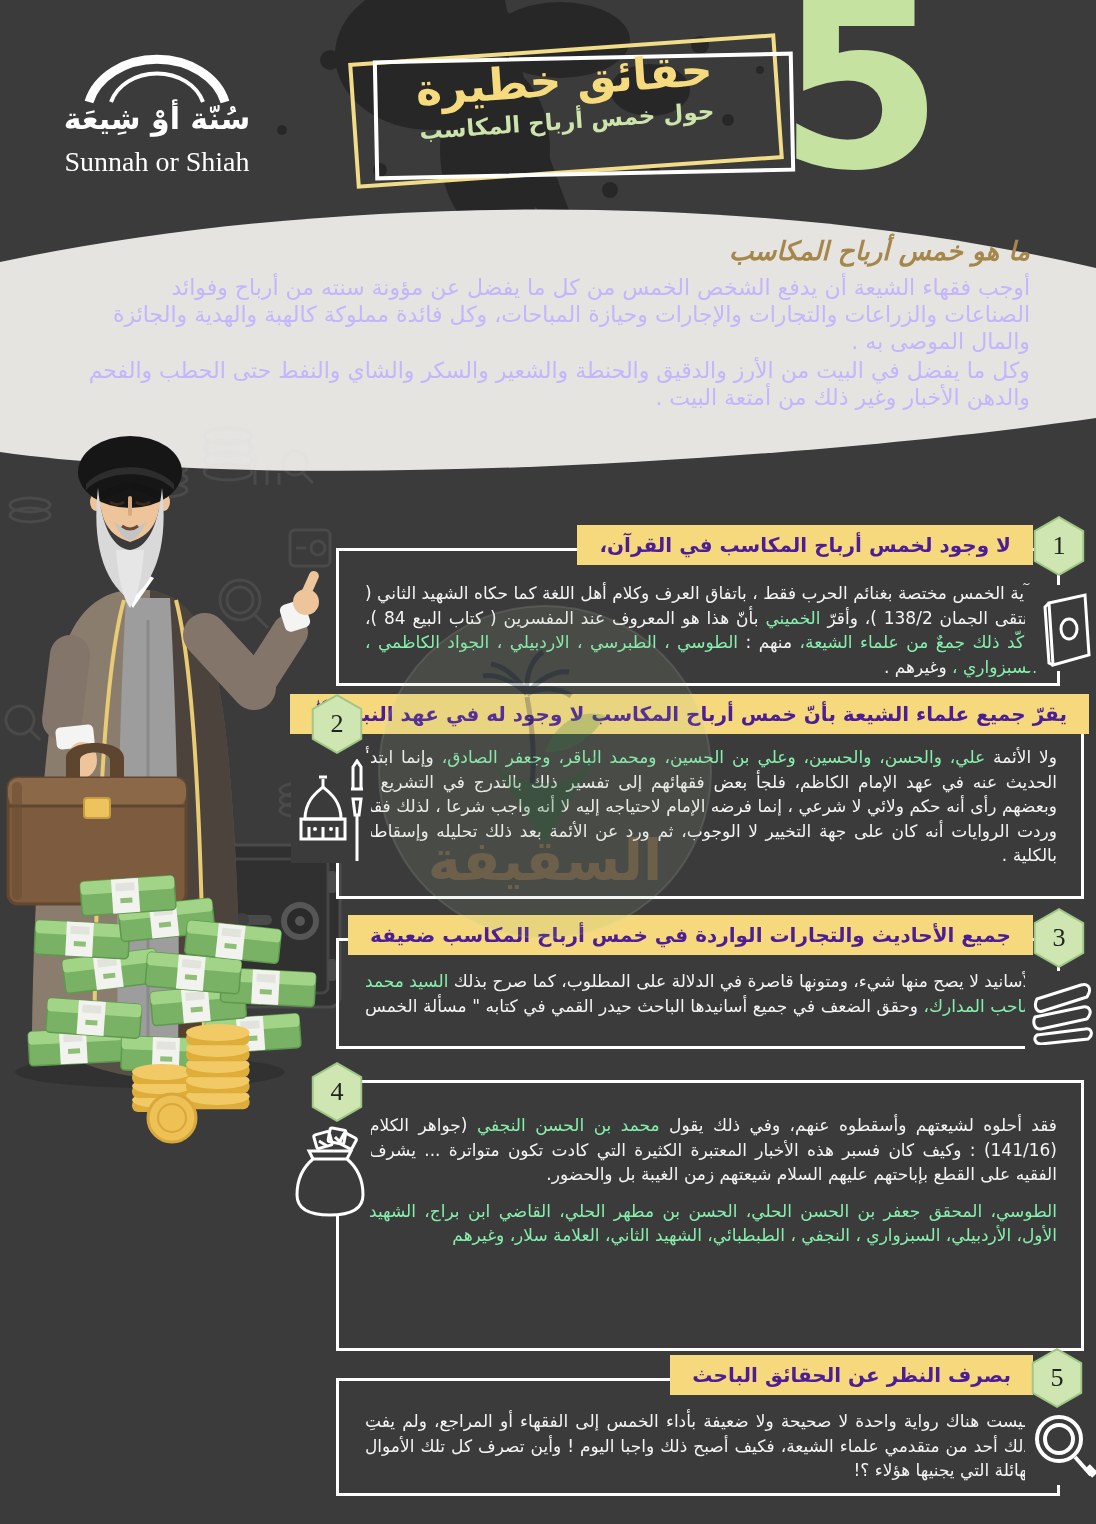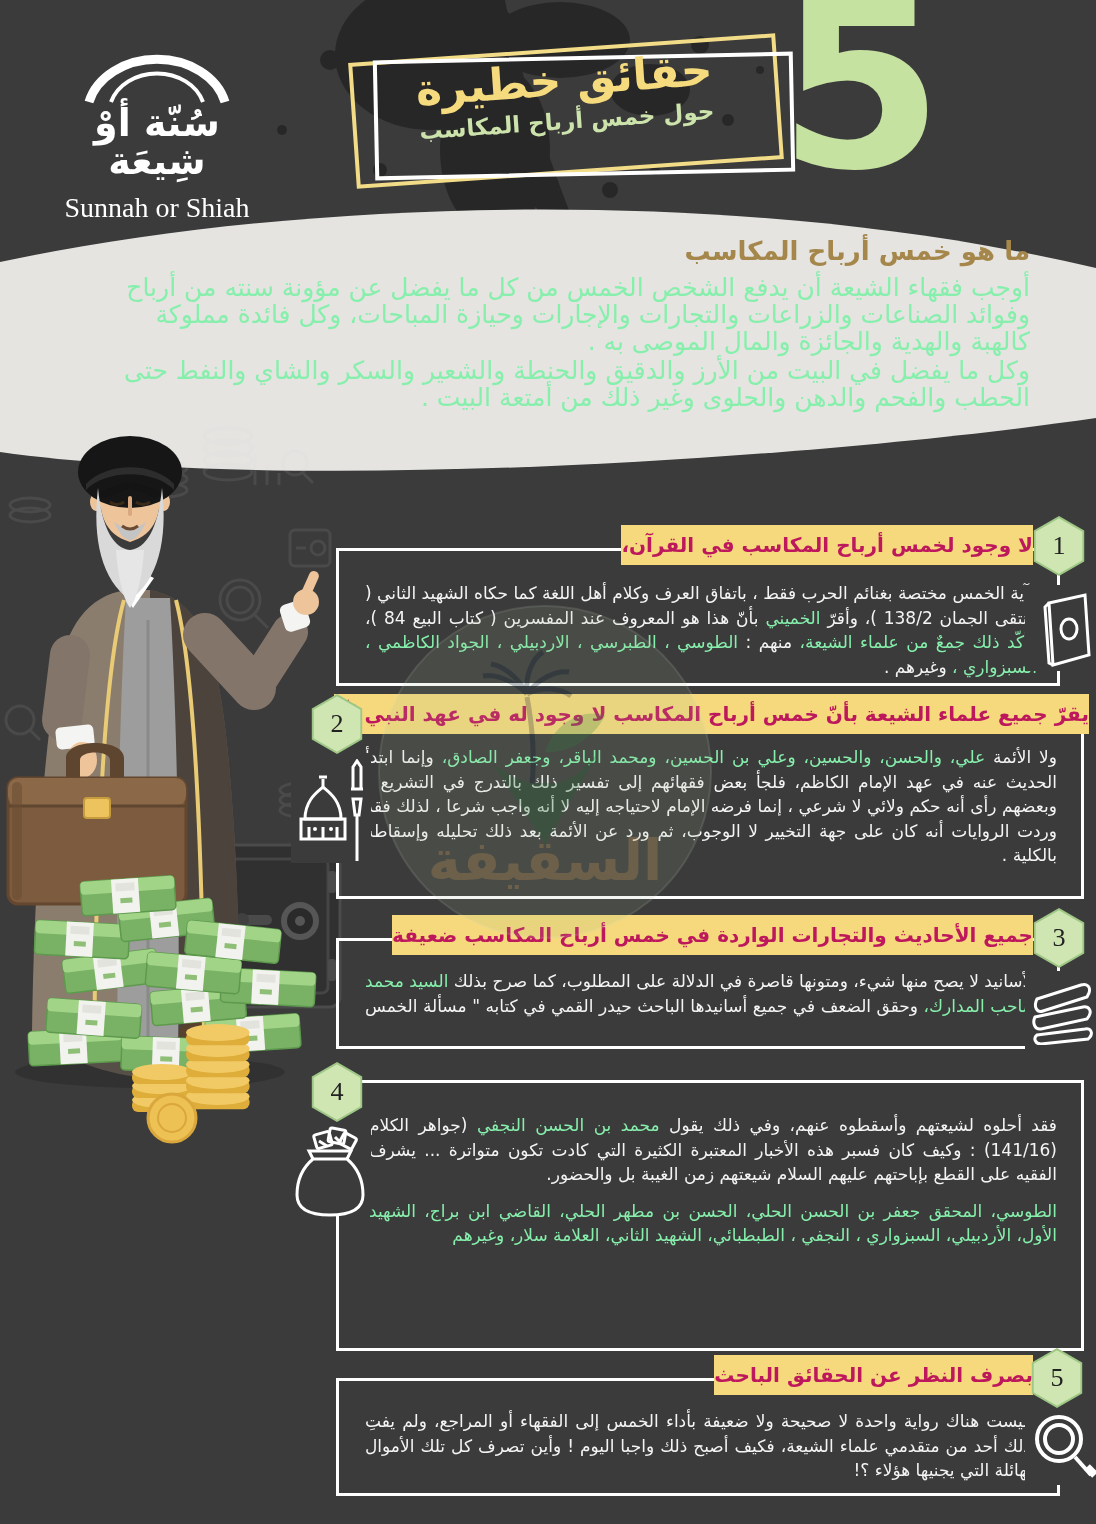--- a/index.html
+++ b/index.html
@@ -2,42 +2,42 @@
 <html lang="ar" dir="rtl"><head>
 <meta charset="utf-8">
 <style>
   html,body{margin:0;padding:0;background:#2a2a2a;}
   .page{position:relative;width:1096px;height:1524px;margin:0 auto;overflow:hidden;
         background:#3b3b3b;direction:rtl;font-family:"DejaVu Sans",sans-serif;}
   .abs{position:absolute;}
 
   
   .logo{left:62px;top:44px;width:190px;text-align:center;color:#fff;z-index:4;}
-  .logo-arabic{font-size:38px;font-weight:bold;line-height:1;margin-top:-6px;}
+  .logo-arabic{font-size:30px;font-weight:bold;line-height:1;margin-top:-6px;}
   .logo-english{font-family:"Liberation Serif",serif;font-size:28px;margin-top:12px;}
   .frame-yellow{left:352px;top:48px;width:420px;height:118px;border:4px solid #f2dc88;
         transform:rotate(-4deg);z-index:3;}
   .frame-white{left:374px;top:56px;width:412px;height:112px;border:4px solid #ffffff;
         transform:rotate(-1.2deg);z-index:3;}
   .title-block{left:365px;top:56px;width:400px;transform:rotate(-4deg);text-align:center;z-index:4;}
   .main-title{color:#f6db7e;font-size:44px;font-weight:bold;line-height:1.1;}
   .sub-title{color:#cde3ac;font-size:23px;font-weight:bold;margin-top:4px;}
   .big-number{left:778px;top:-34px;font-size:238px;line-height:1;font-weight:bold;
         color:#c6e2a0;z-index:4;font-family:"DejaVu Sans",sans-serif;}
 
   
   .intro-band{left:0;top:0;z-index:2;}
   .intro-text{left:80px;top:236px;width:950px;z-index:3;text-align:right;}
-  .intro-title{color:#a5874b;font-size:26px;font-weight:bold;margin-bottom:8px;}
-  .intro-text p{color:#86efac;font-size:25px;line-height:27px;margin:0 0 2px 8px;font-weight:500;}
+  .intro-title{color:#a5874b;font-size:26px;font-weight:bold;margin-bottom:8px;font-style:italic;}
+  .intro-text p{color:#c4b5fd;font-size:22px;line-height:27px;margin:0 0 2px 8px;font-weight:500;}
 
   
   .section{position:absolute;border:3px solid #ffffff;z-index:4;}
-  .band{position:absolute;background:#f5d97c;color:#be185d;font-weight:bold;font-size:20px;
-        padding:8px 0;white-space:nowrap;line-height:1.2;}
+  .band{position:absolute;background:#f5d97c;color:#4c1d95;font-weight:bold;font-size:20px;
+        padding:8px 22px;white-space:nowrap;line-height:1.2;}
   .hex{position:absolute;width:56px;height:62px;z-index:6;}
   .hex text{font-family:"Liberation Serif",serif;font-size:28px;fill:#222;}
   .s-icon{position:absolute;z-index:6;}
   .mask{position:absolute;background:#3b3b3b;z-index:5;}
   .body-text{color:#f4f4f4;font-size:17px;line-height:24.5px;text-align:justify;}
   .yl{color:#86efac;}
   .p-gap{height:12px;}
 
   #s1{left:336px;top:548px;width:718px;height:132px;}
   #s1 .band{top:-26px;right:24px;}
@@ -108,21 +108,21 @@
   <div class="abs frame-white"></div>
   <div class="abs title-block">
     <div class="main-title">حقائق خطيرة</div>
     <div class="sub-title">حول خمس أرباح المكاسب</div>
   </div>
   <div class="abs big-number">5</div>
 
   <div class="abs intro-text">
     <div class="intro-title">ما هو خمس أرباح المكاسب</div>
     <p>أوجب فقهاء الشيعة أن يدفع الشخص الخمس من كل ما يفضل عن مؤونة سنته من أرباح وفوائد الصناعات والزراعات والتجارات والإجارات وحيازة المباحات، وكل فائدة مملوكة كالهبة والهدية والجائزة والمال الموصى به .</p>
-    <p>وكل ما يفضل في البيت من الأرز والدقيق والحنطة والشعير والسكر والشاي والنفط حتى الحطب والفحم والدهن والحلوى وغير ذلك من أمتعة البيت .</p>
+    <p>وكل ما يفضل في البيت من الأرز والدقيق والحنطة والشعير والسكر والشاي والنفط حتى الحطب والفحم والدهن الأخبار وغير ذلك من أمتعة البيت .</p>
   </div>
 
   <svg class="abs cleric" width="360" height="760" viewBox="0 0 360 760">
 
     <g stroke="#cfcfcf" fill="none" stroke-width="3" opacity="0.10">
       <g transform="translate(165,70)">
           <ellipse cx="0" cy="0" rx="22" ry="7"></ellipse>
           <ellipse cx="0" cy="-11" rx="22" ry="7"></ellipse>
           <ellipse cx="0" cy="-22" rx="22" ry="7"></ellipse>
         </g>

